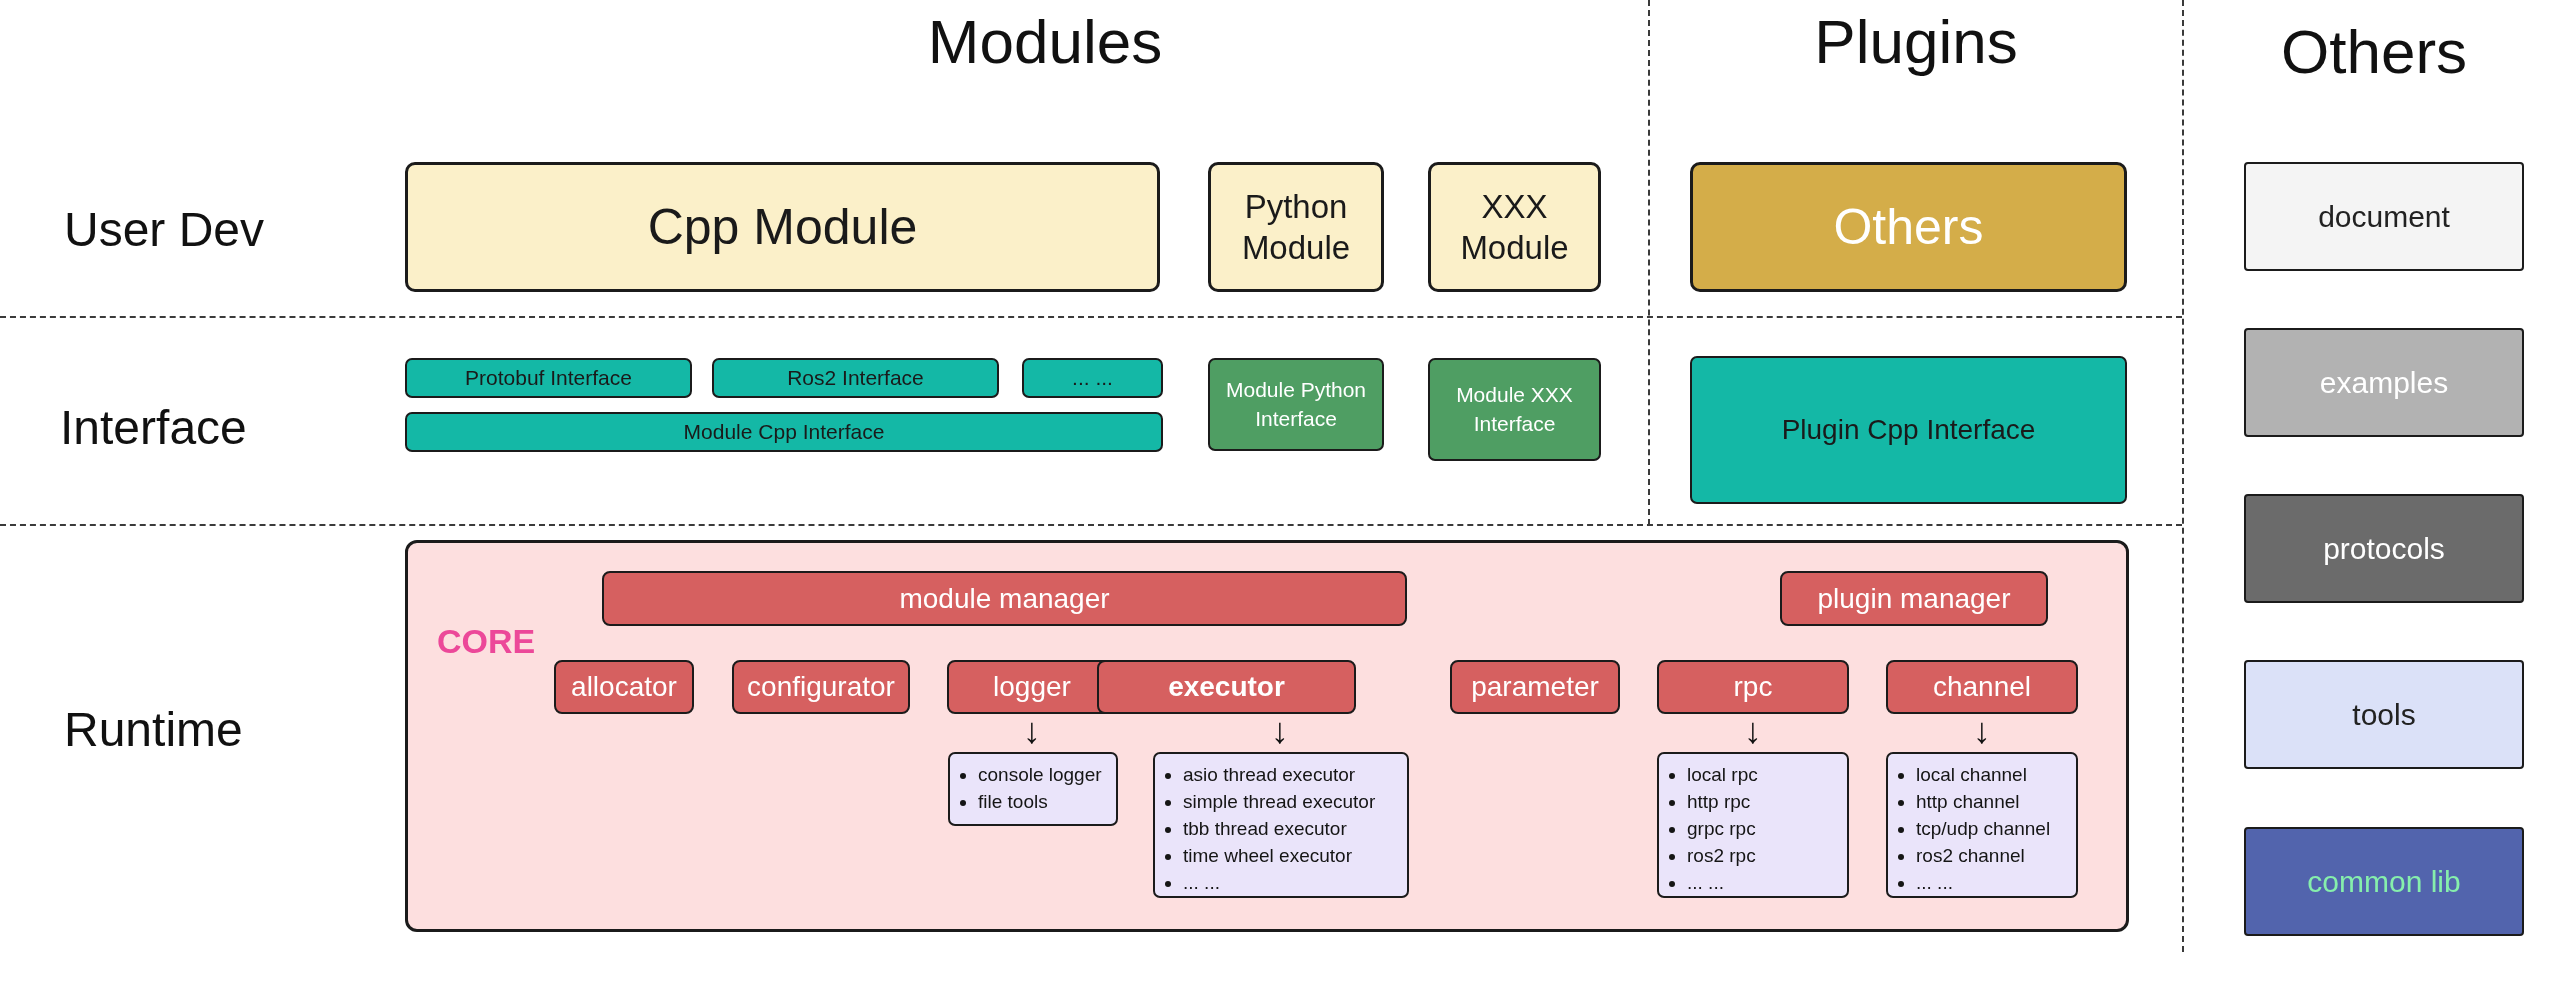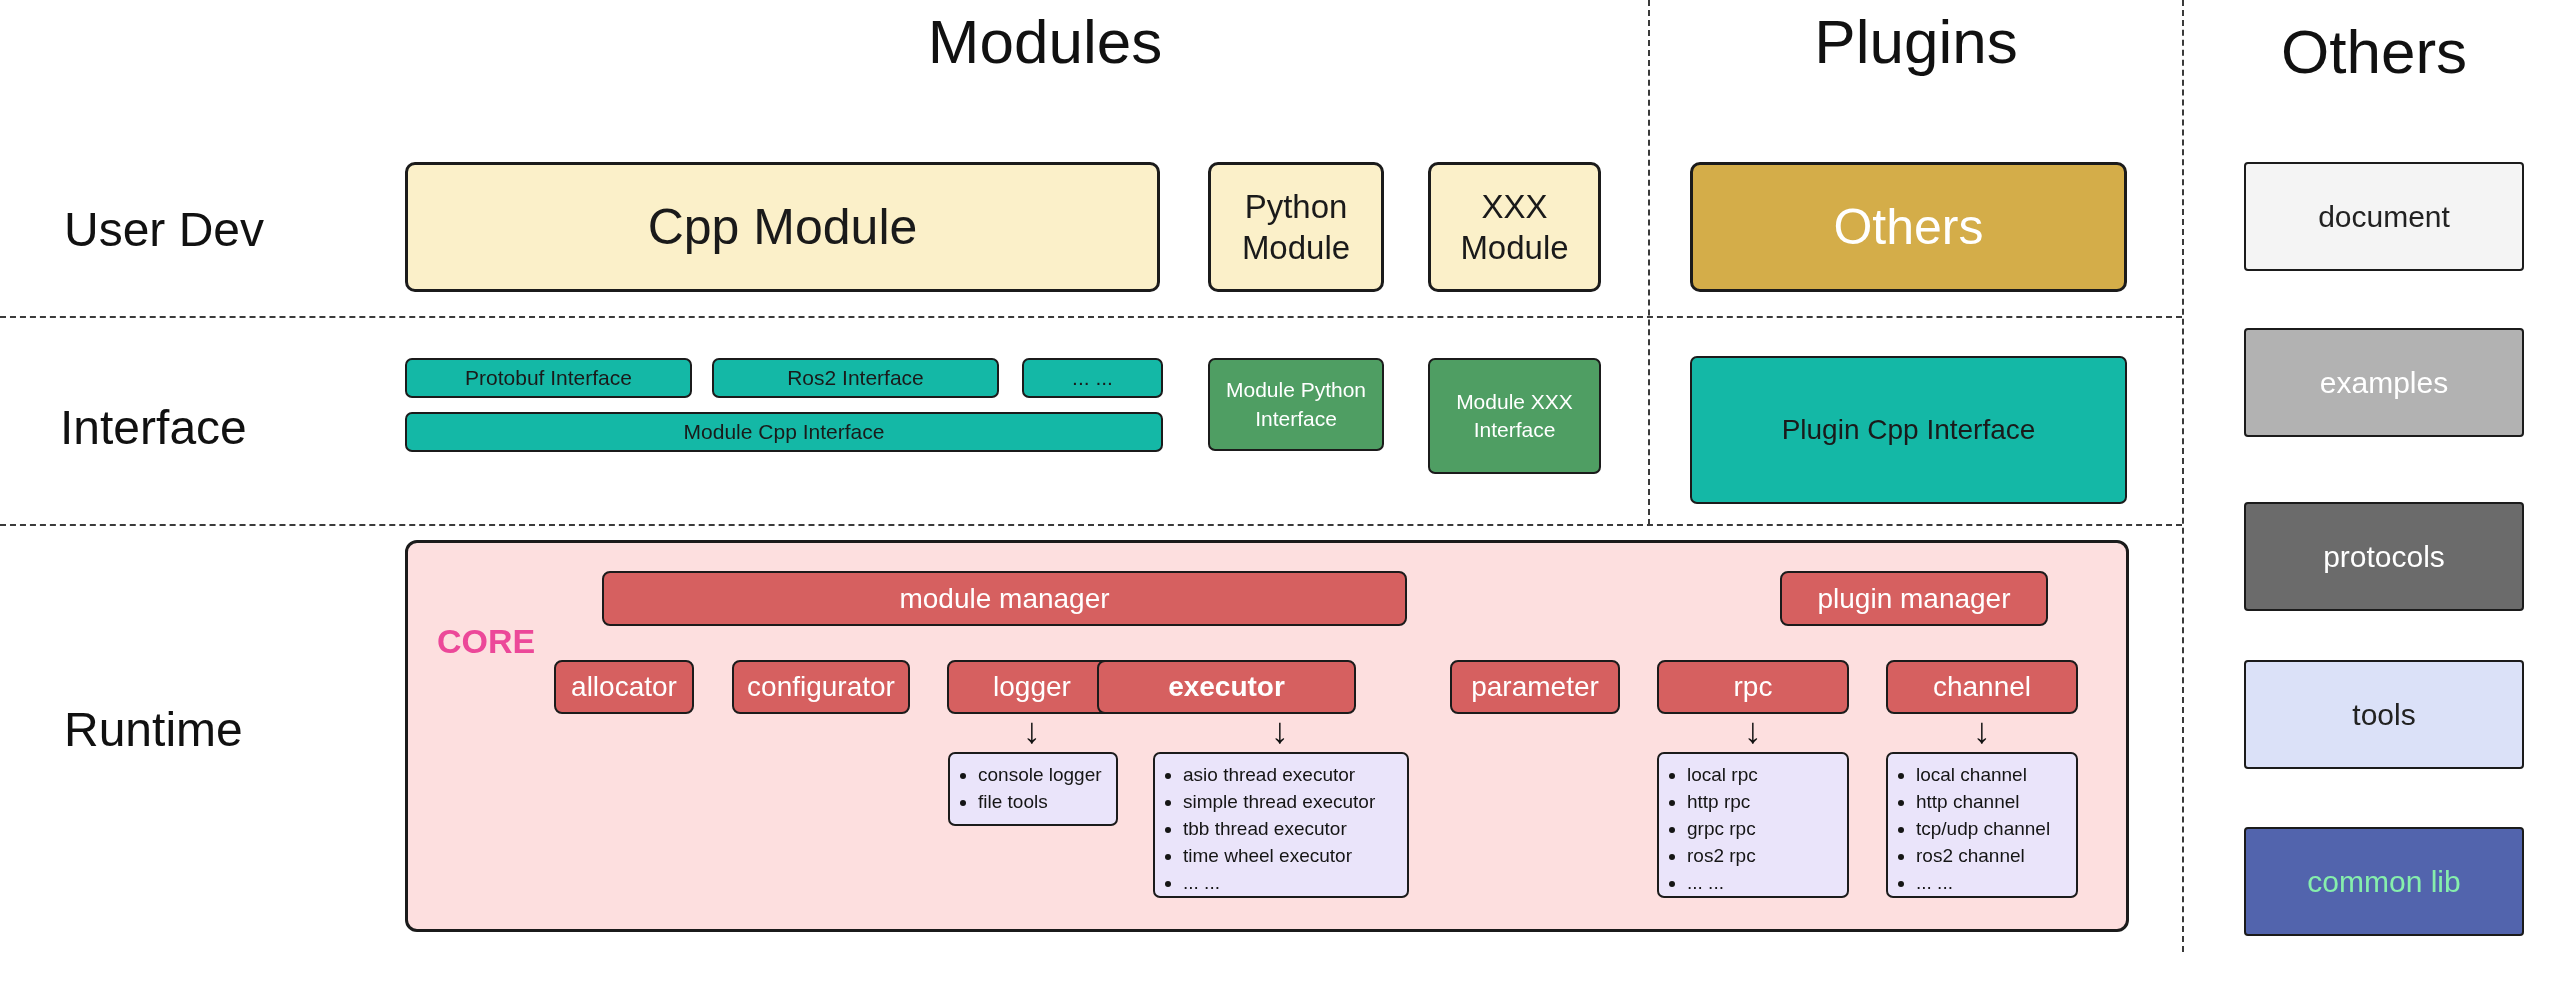--- a/index.html
+++ b/index.html
@@ -89,21 +89,21 @@
   <div class="box cream" style="left:405px; top:162px; width:755px; height:130px; font-size:50px;">Cpp Module</div>
   <div class="box cream" style="left:1208px; top:162px; width:176px; height:130px; font-size:33px; line-height:1.25;">Python Module</div>
   <div class="box cream" style="left:1428px; top:162px; width:173px; height:130px; font-size:33px; line-height:1.25;">XXX Module</div>
   <div class="box gold" style="left:1690px; top:162px; width:437px; height:130px; font-size:50px;">Others</div>
 
   <div class="box lgreen thin" style="left:405px; top:358px; width:287px; height:40px; font-size:21px;">Protobuf Interface</div>
   <div class="box lgreen thin" style="left:712px; top:358px; width:287px; height:40px; font-size:21px;">Ros2 Interface</div>
   <div class="box lgreen thin" style="left:1022px; top:358px; width:141px; height:40px; font-size:21px;">... ...</div>
   <div class="box lgreen thin" style="left:405px; top:412px; width:758px; height:40px; font-size:21px;">Module Cpp Interface</div>
   <div class="box dgreen thin" style="left:1208px; top:358px; width:176px; height:93px; font-size:21px; line-height:1.35;">Module Python Interface</div>
-  <div class="box dgreen thin" style="left:1428px; top:358px; width:173px; height:116px; font-size:21px; line-height:1.35;">Module XXX Interface</div>
+  <div class="box dgreen thin" style="left:1428px; top:358px; width:173px; height:103px; font-size:21px; line-height:1.35;">Module XXX Interface</div>
 
   <div class="box lgreen thin" style="left:1690px; top:356px; width:437px; height:148px; font-size:28px;">Plugin Cpp Interface</div>
 
   <div class="box pinkpanel" style="left:405px; top:540px; width:1724px; height:392px;"></div>
   <div class="corelbl" style="left:437px; top:622px;">CORE</div>
 
   <div class="box red" style="left:602px; top:571px; width:805px; height:55px; font-size:28px;">module manager</div>
   <div class="box red" style="left:1780px; top:571px; width:268px; height:55px; font-size:28px;">plugin manager</div>
 
   <div class="box red" style="left:554px; top:660px; width:140px; height:54px; font-size:28px;">allocator</div>
@@ -148,17 +148,17 @@
       <li>local channel</li>
       <li>http channel</li>
       <li>tcp/udp channel</li>
       <li>ros2 channel</li>
       <li>... ...</li>
     </ul>
   </div>
 
   <div class="box thin" style="left:2244px; top:162px; width:280px; height:109px; font-size:30px; border-radius:4px; background:#f4f4f4; color:#222;">document</div>
   <div class="box thin" style="left:2244px; top:328px; width:280px; height:109px; font-size:30px; border-radius:4px; background:#b2b2b2; color:#ffffff;">examples</div>
-  <div class="box thin" style="left:2244px; top:494px; width:280px; height:109px; font-size:30px; border-radius:4px; background:#6b6b6b; color:#ffffff;margin-top:8px;">protocols</div>
+  <div class="box thin" style="left:2244px; top:494px; width:280px; height:109px; font-size:30px; border-radius:4px; background:#6b6b6b; color:#ffffff;">protocols</div>
   <div class="box thin" style="left:2244px; top:660px; width:280px; height:109px; font-size:30px; border-radius:4px; background:#dbe1f8; color:#222;">tools</div>
   <div class="box thin" style="left:2244px; top:827px; width:280px; height:109px; font-size:30px; border-radius:4px; background:#5264ad; color:#86efac;">common lib</div>
 
 </div>
 
 </body></html>

